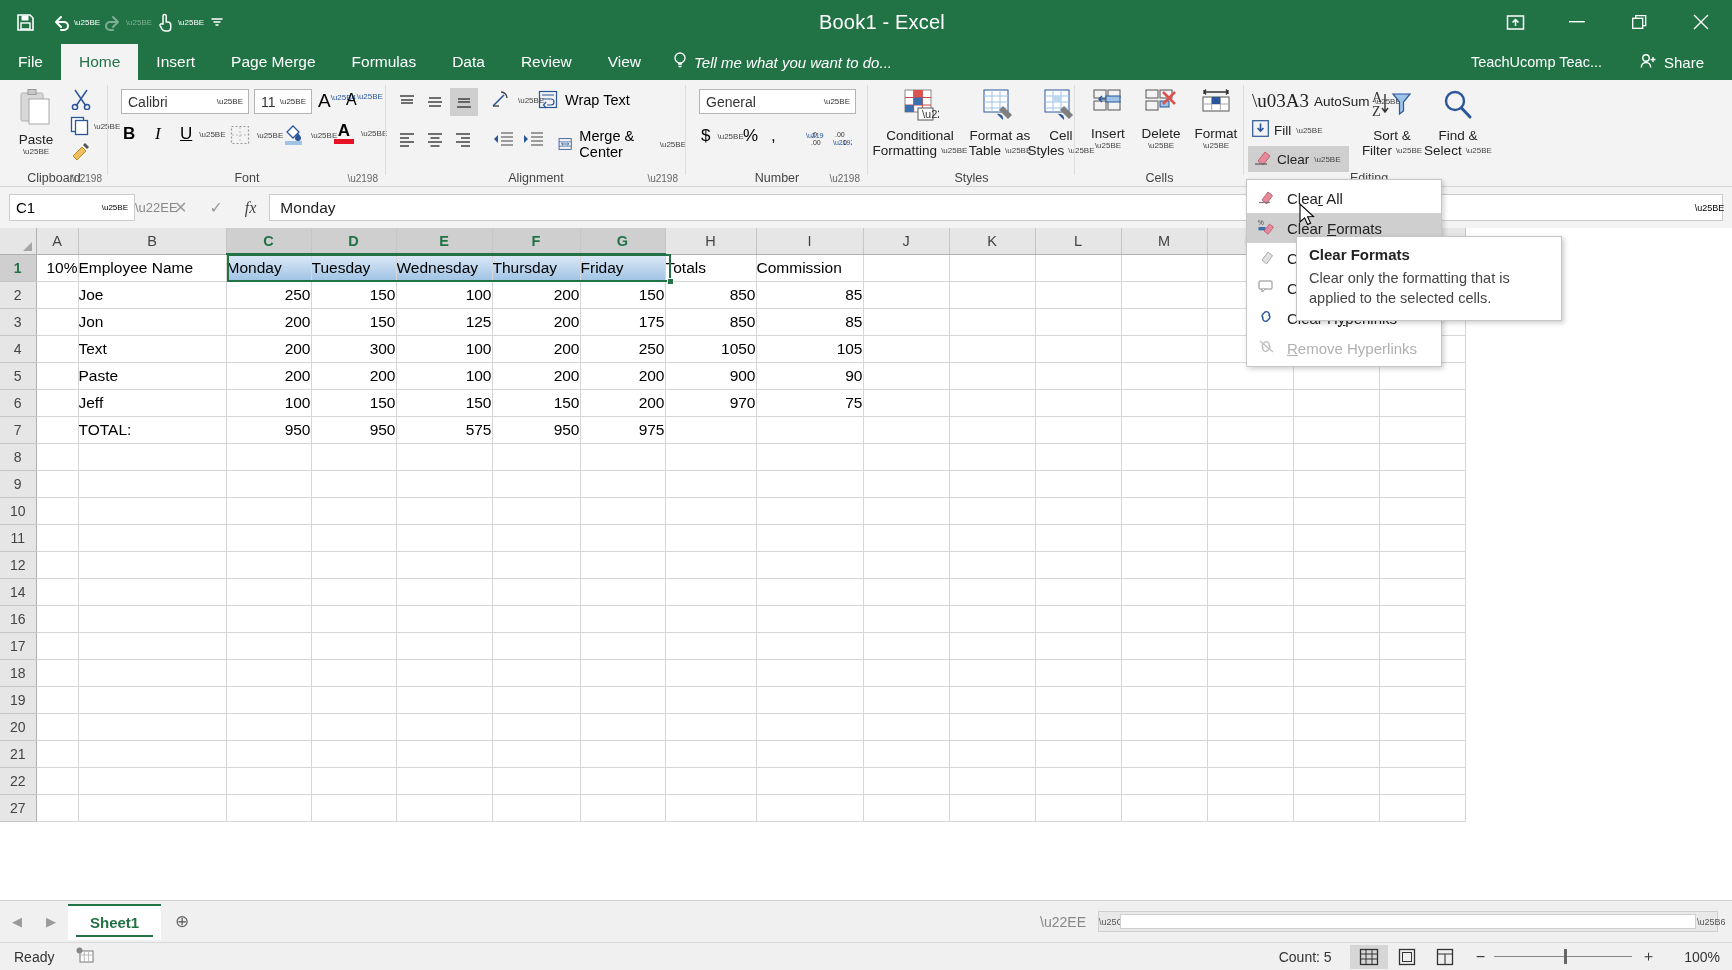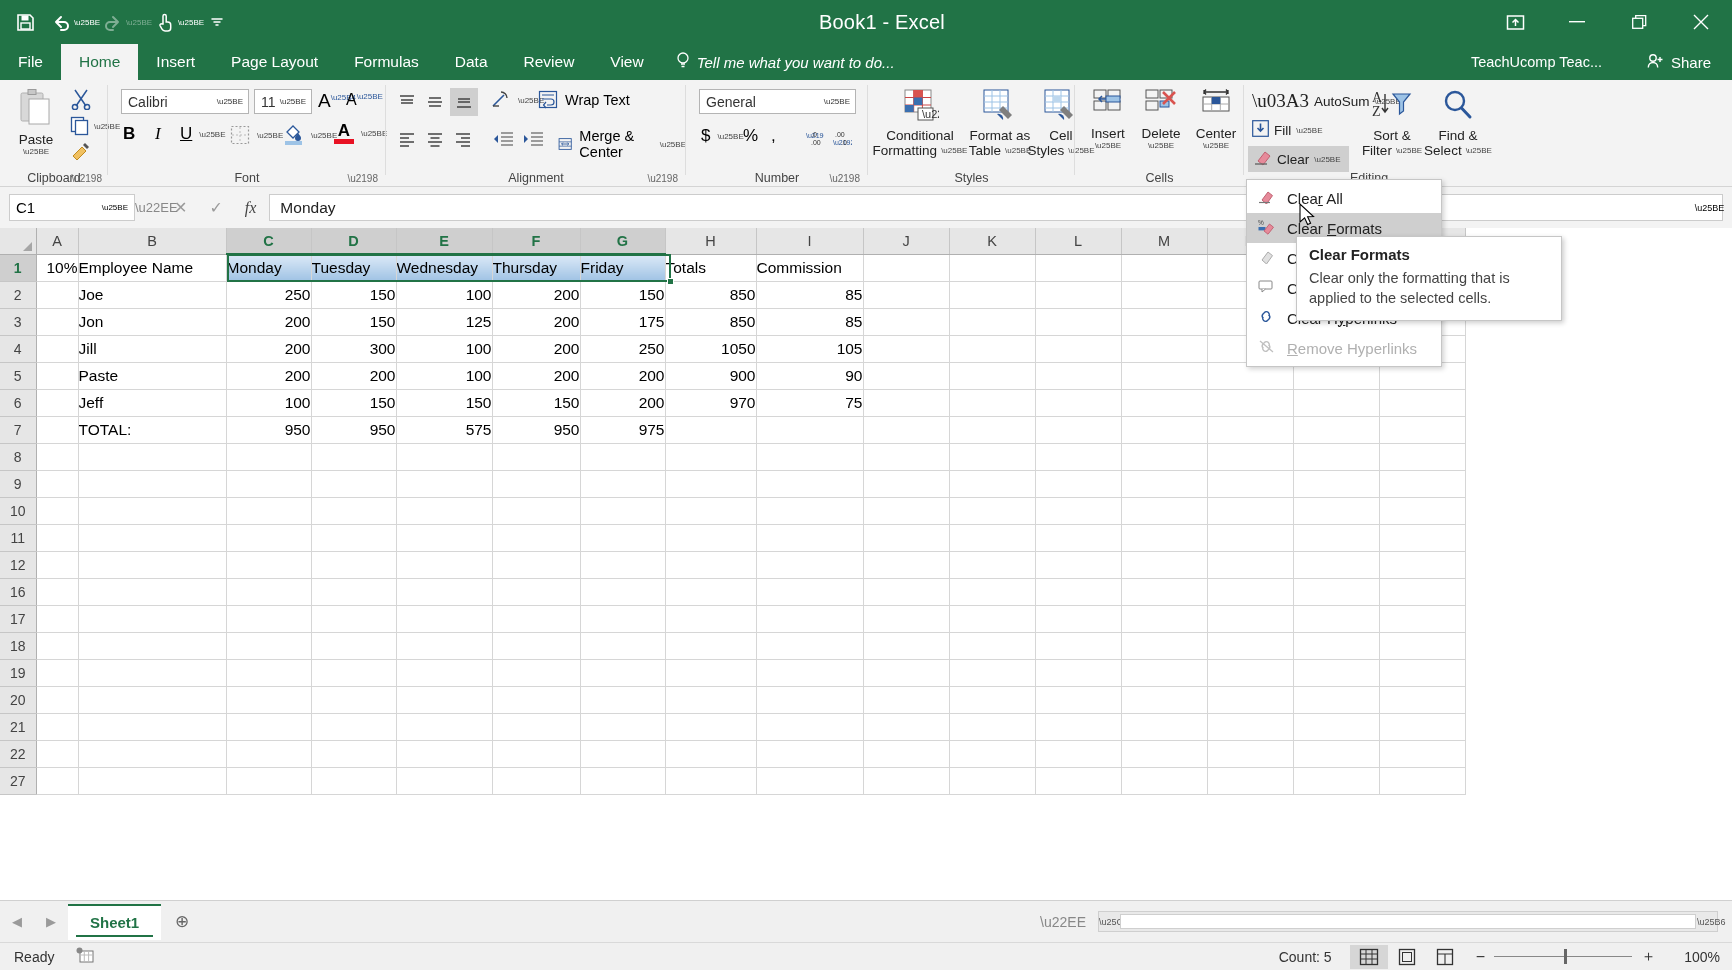--- a/index.html
+++ b/index.html
@@ -39,21 +39,21 @@
     background: #217346; color: #fff; display: flex; align-items: flex-end;
   }
   .tab {
     height: 36px; padding: 0 18px; display: flex; align-items: center;
     font-size: 15.5px; color: #fff; white-space: nowrap;
   }
   .tab.active { background: #f3f3f3; color: #217346; }
   .tellme { display: flex; align-items: center; gap: 7px; padding: 0 14px; height: 36px; font-size: 15px; font-style: italic; }
   .bulb { font-size: 15px; }
   .acct { position: absolute; right: 130px; top: 0; height: 36px; display: flex; align-items: center; font-size: 14.5px; }
-  .share { position: absolute; right: 9px; top: 3px; height: 30px; display: flex; align-items: center; gap: 7px; padding: 0 12px; font-size: 15px; }
+  .share { position: absolute; right: 16px; top: 3px; height: 30px; display: flex; align-items: center; gap: 7px; padding: 0 12px; font-size: 15px; }
 
   
   .ribbon {
     position: absolute; top: 80px; left: 0; width: 1732px; height: 107px;
     background: #f3f3f3; border-bottom: 1px solid #d4d4d4;
   }
   .grp { position: absolute; top: 0; height: 107px; }
   .grp-label {
     position: absolute; bottom: 2px; left: 0; width: 100%;
     text-align: center; font-size: 12.5px; color: #444;
@@ -217,21 +217,21 @@
             <path d="M1 1 L15 15 M15 1 L1 15" stroke="#fff" stroke-width="1.4"></path>
           </svg>
       </div>
     </div>
   </div>
 
   <div class="tabrow">
     <div class="tab">File</div>
     <div class="tab active">Home</div>
     <div class="tab">Insert</div>
-    <div class="tab">Page Layout</div>
+    <div class="tab">Page Merge</div>
     <div class="tab">Formulas</div>
     <div class="tab">Data</div>
     <div class="tab">Review</div>
     <div class="tab">View</div>
     <div class="tellme">
       <span class="bulb">
         <svg width="14" height="17" viewBox="0 0 14 17">
             <circle cx="7" cy="6" r="5" fill="none" stroke="#fff" stroke-width="1.3"></circle>
             <path d="M5 12h4M5.5 14.5h3" stroke="#fff" stroke-width="1.3"></path>
           </svg>
@@ -524,21 +524,21 @@
       </div>
       <div class="big-btn" style="position:absolute; left:114px; top:8px; width:54px;">
         <span>
           <svg width="36" height="34" viewBox="0 0 36 34">
               <path d="M6 2 L6 6 M30 2 L30 6 M6 4 H30 M8 1.5 L6 4 L8 6.5 M28 1.5 L30 4 L28 6.5" stroke="#333" stroke-width="1.3" fill="none"></path>
               <rect x="5" y="9" width="26" height="14" fill="#fff" stroke="#555"></rect>
               <path d="M5 16h26M13.7 9v14M22.3 9v14" stroke="#aaa"></path>
               <rect x="13.7" y="9" width="8.6" height="7" fill="#2b579a"></rect>
             </svg>
         </span>
-        <span>Center</span>
+        <span>Format</span>
         <span class="caret">\u25BE</span>
       </div>
       <div class="grp-label">Cells</div>
       <div class="grp-sep" style="right:0;"></div>
     </div>
 
     <div class="grp" style="left:1244px; width:300px;">
       <div class="sm-btn" style="position:absolute; left:8px; top:10px;">
         <span style="font-size:19px; font-family:'Liberation Serif',serif;">\u03A3</span>
         <span>AutoSum</span>
@@ -689,21 +689,21 @@
             <td class="cell" style="width:86px"></td>
             <td class="cell" style="width:86px"></td>
             <td class="cell" style="width:86px"></td>
             <td class="cell" style="width:86px"></td>
             <td class="cell" style="width:86px"></td>
             <td class="cell" style="width:86px"></td>
           </tr>
           <tr>
             <td class="rowh">4</td>
             <td class="cell" style="width:42px"></td>
-            <td class="cell" style="width:148px">Jill</td>
+            <td class="cell" style="width:148px">Text</td>
             <td class="cell num" style="width:85px">200</td>
             <td class="cell num" style="width:85px">300</td>
             <td class="cell num" style="width:96px">100</td>
             <td class="cell num" style="width:88px">200</td>
             <td class="cell num" style="width:85px">250</td>
             <td class="cell num" style="width:91px">1050</td>
             <td class="cell num" style="width:107px">105</td>
             <td class="cell" style="width:86px"></td>
             <td class="cell" style="width:86px"></td>
             <td class="cell" style="width:86px"></td>
@@ -840,20 +840,39 @@
             <td class="cell" style="width:86px"></td>
             <td class="cell" style="width:86px"></td>
             <td class="cell" style="width:86px"></td>
             <td class="cell" style="width:86px"></td>
             <td class="cell" style="width:86px"></td>
             <td class="cell" style="width:86px"></td>
             <td class="cell" style="width:86px"></td>
           </tr>
           <tr>
             <td class="rowh">12</td>
+            <td class="cell" style="width:42px"></td>
+            <td class="cell" style="width:148px"></td>
+            <td class="cell" style="width:85px"></td>
+            <td class="cell" style="width:85px"></td>
+            <td class="cell" style="width:96px"></td>
+            <td class="cell" style="width:88px"></td>
+            <td class="cell" style="width:85px"></td>
+            <td class="cell" style="width:91px"></td>
+            <td class="cell" style="width:107px"></td>
+            <td class="cell" style="width:86px"></td>
+            <td class="cell" style="width:86px"></td>
+            <td class="cell" style="width:86px"></td>
+            <td class="cell" style="width:86px"></td>
+            <td class="cell" style="width:86px"></td>
+            <td class="cell" style="width:86px"></td>
+            <td class="cell" style="width:86px"></td>
+          </tr>
+          <tr>
+            <td class="rowh">14</td>
             <td class="cell" style="width:42px"></td>
             <td class="cell" style="width:148px"></td>
             <td class="cell" style="width:85px"></td>
             <td class="cell" style="width:85px"></td>
             <td class="cell" style="width:96px"></td>
             <td class="cell" style="width:88px"></td>
             <td class="cell" style="width:85px"></td>
             <td class="cell" style="width:91px"></td>
             <td class="cell" style="width:107px"></td>
             <td class="cell" style="width:86px"></td>

